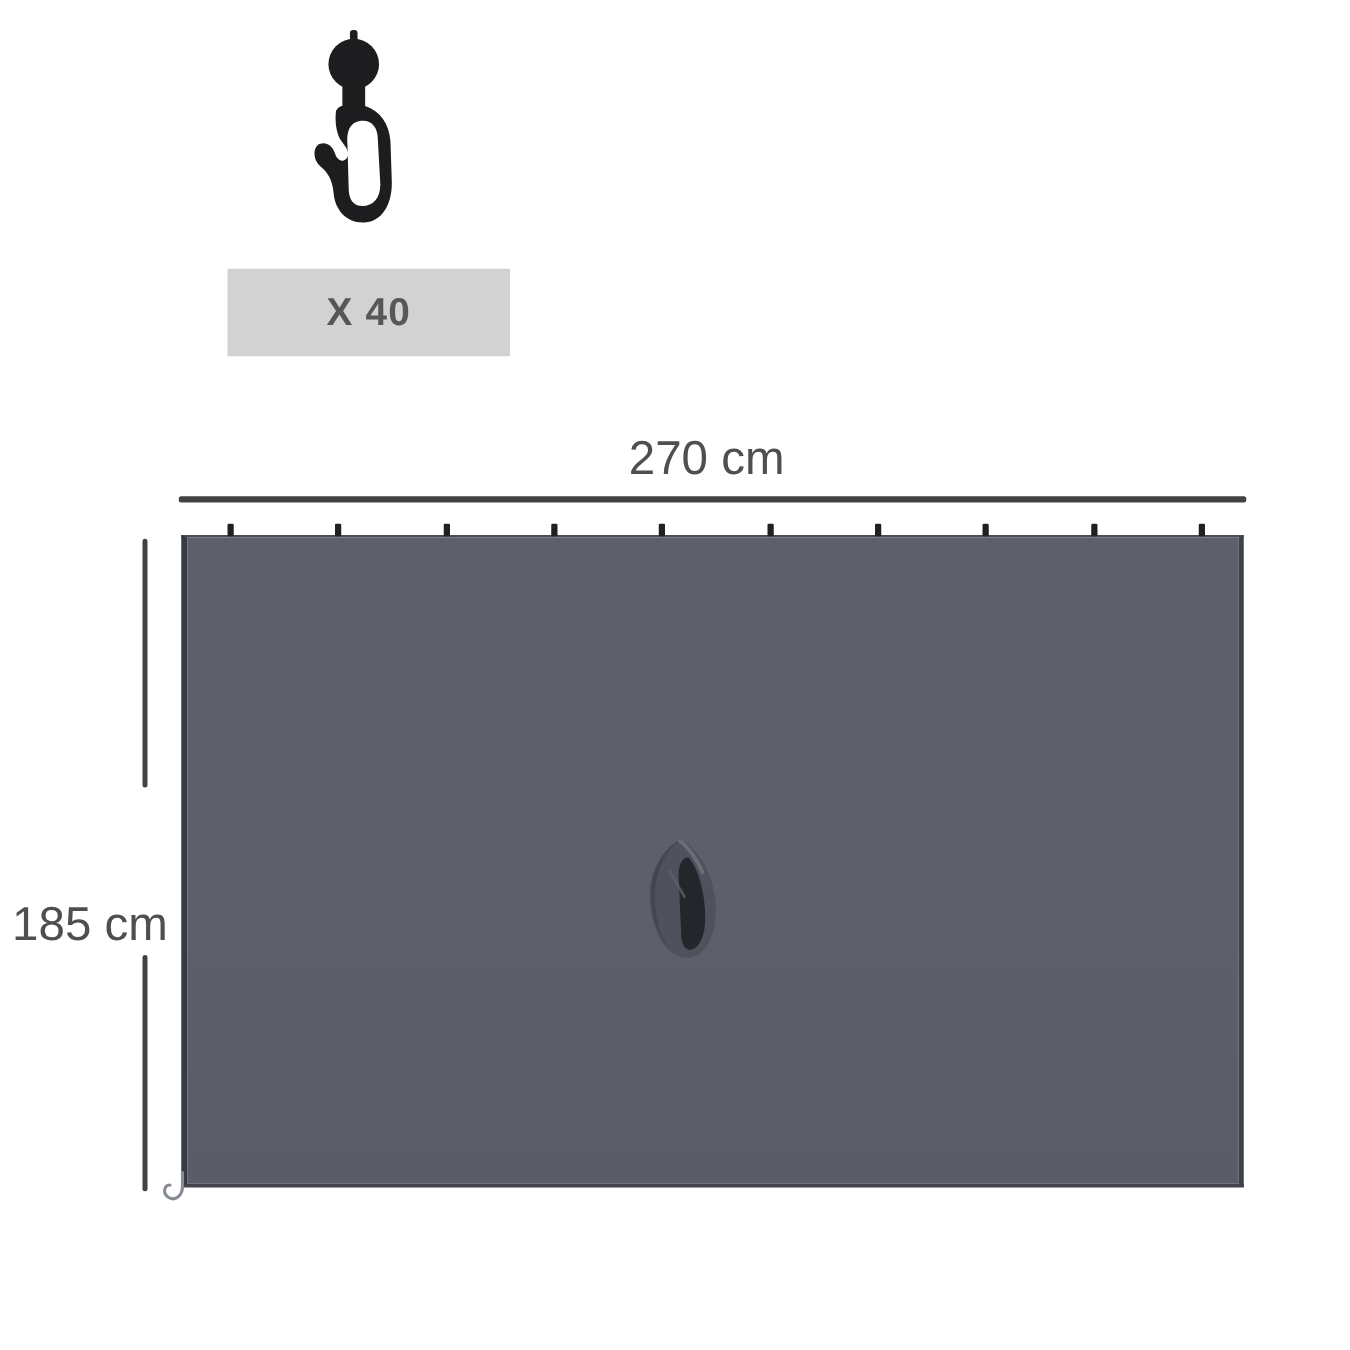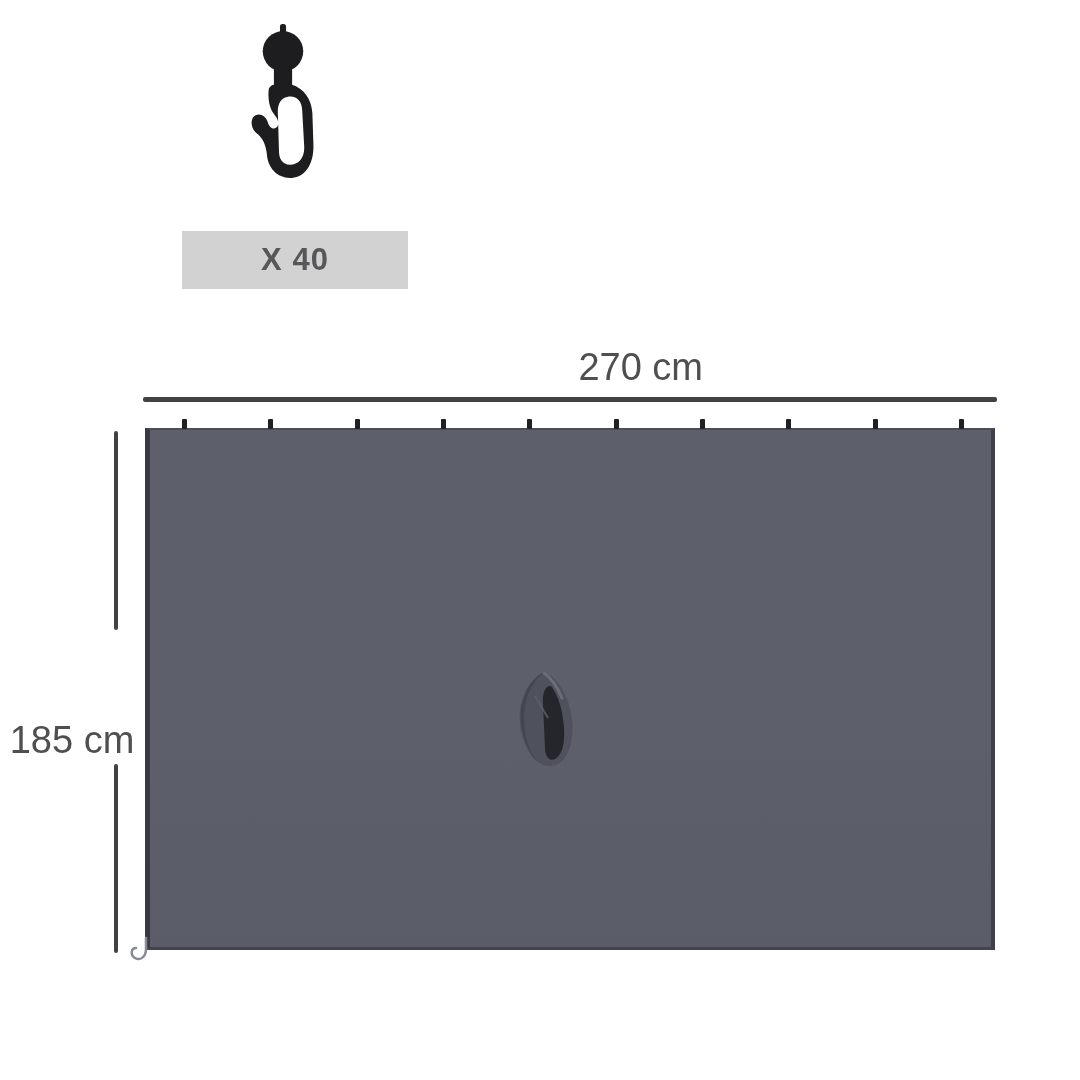--- a/index.html
+++ b/index.html
@@ -8,30 +8,30 @@
     background:#ffffff;
     font-family:"Liberation Sans","DejaVu Sans",sans-serif;
   }
   .abs{position:absolute;}
 
   
   #hook-icon{left:250px;top:24px;width:66px;height:160px;}
 
   
   #qty-banner{
-    left:182px;top:215px;width:226px;height:58px;
-    display:flex;align-items:center;justify-content:center;margin-top:16px;
+    left:182px;top:215px;width:226px;height:70px;
+    display:flex;align-items:center;justify-content:center;
   }
   #qty-label{
     font-size:31px;font-weight:bold;letter-spacing:1px;
   }
 
   
   #width-label{
-    left:503px;top:347px;width:200px;text-align:right;
+    left:503px;top:347px;width:200px;text-align:left;
     font-size:38px;line-height:40px;
   }
   #h-dim-line{left:143px;top:397px;width:854px;height:5px;border-radius:2px;}
 
   
   #height-label{
     left:2px;top:676px;width:140px;text-align:center;
     font-size:38px;line-height:40px;
   }
   #v-dim-upper{left:114px;top:431px;width:4px;height:199px;border-radius:2px;}

